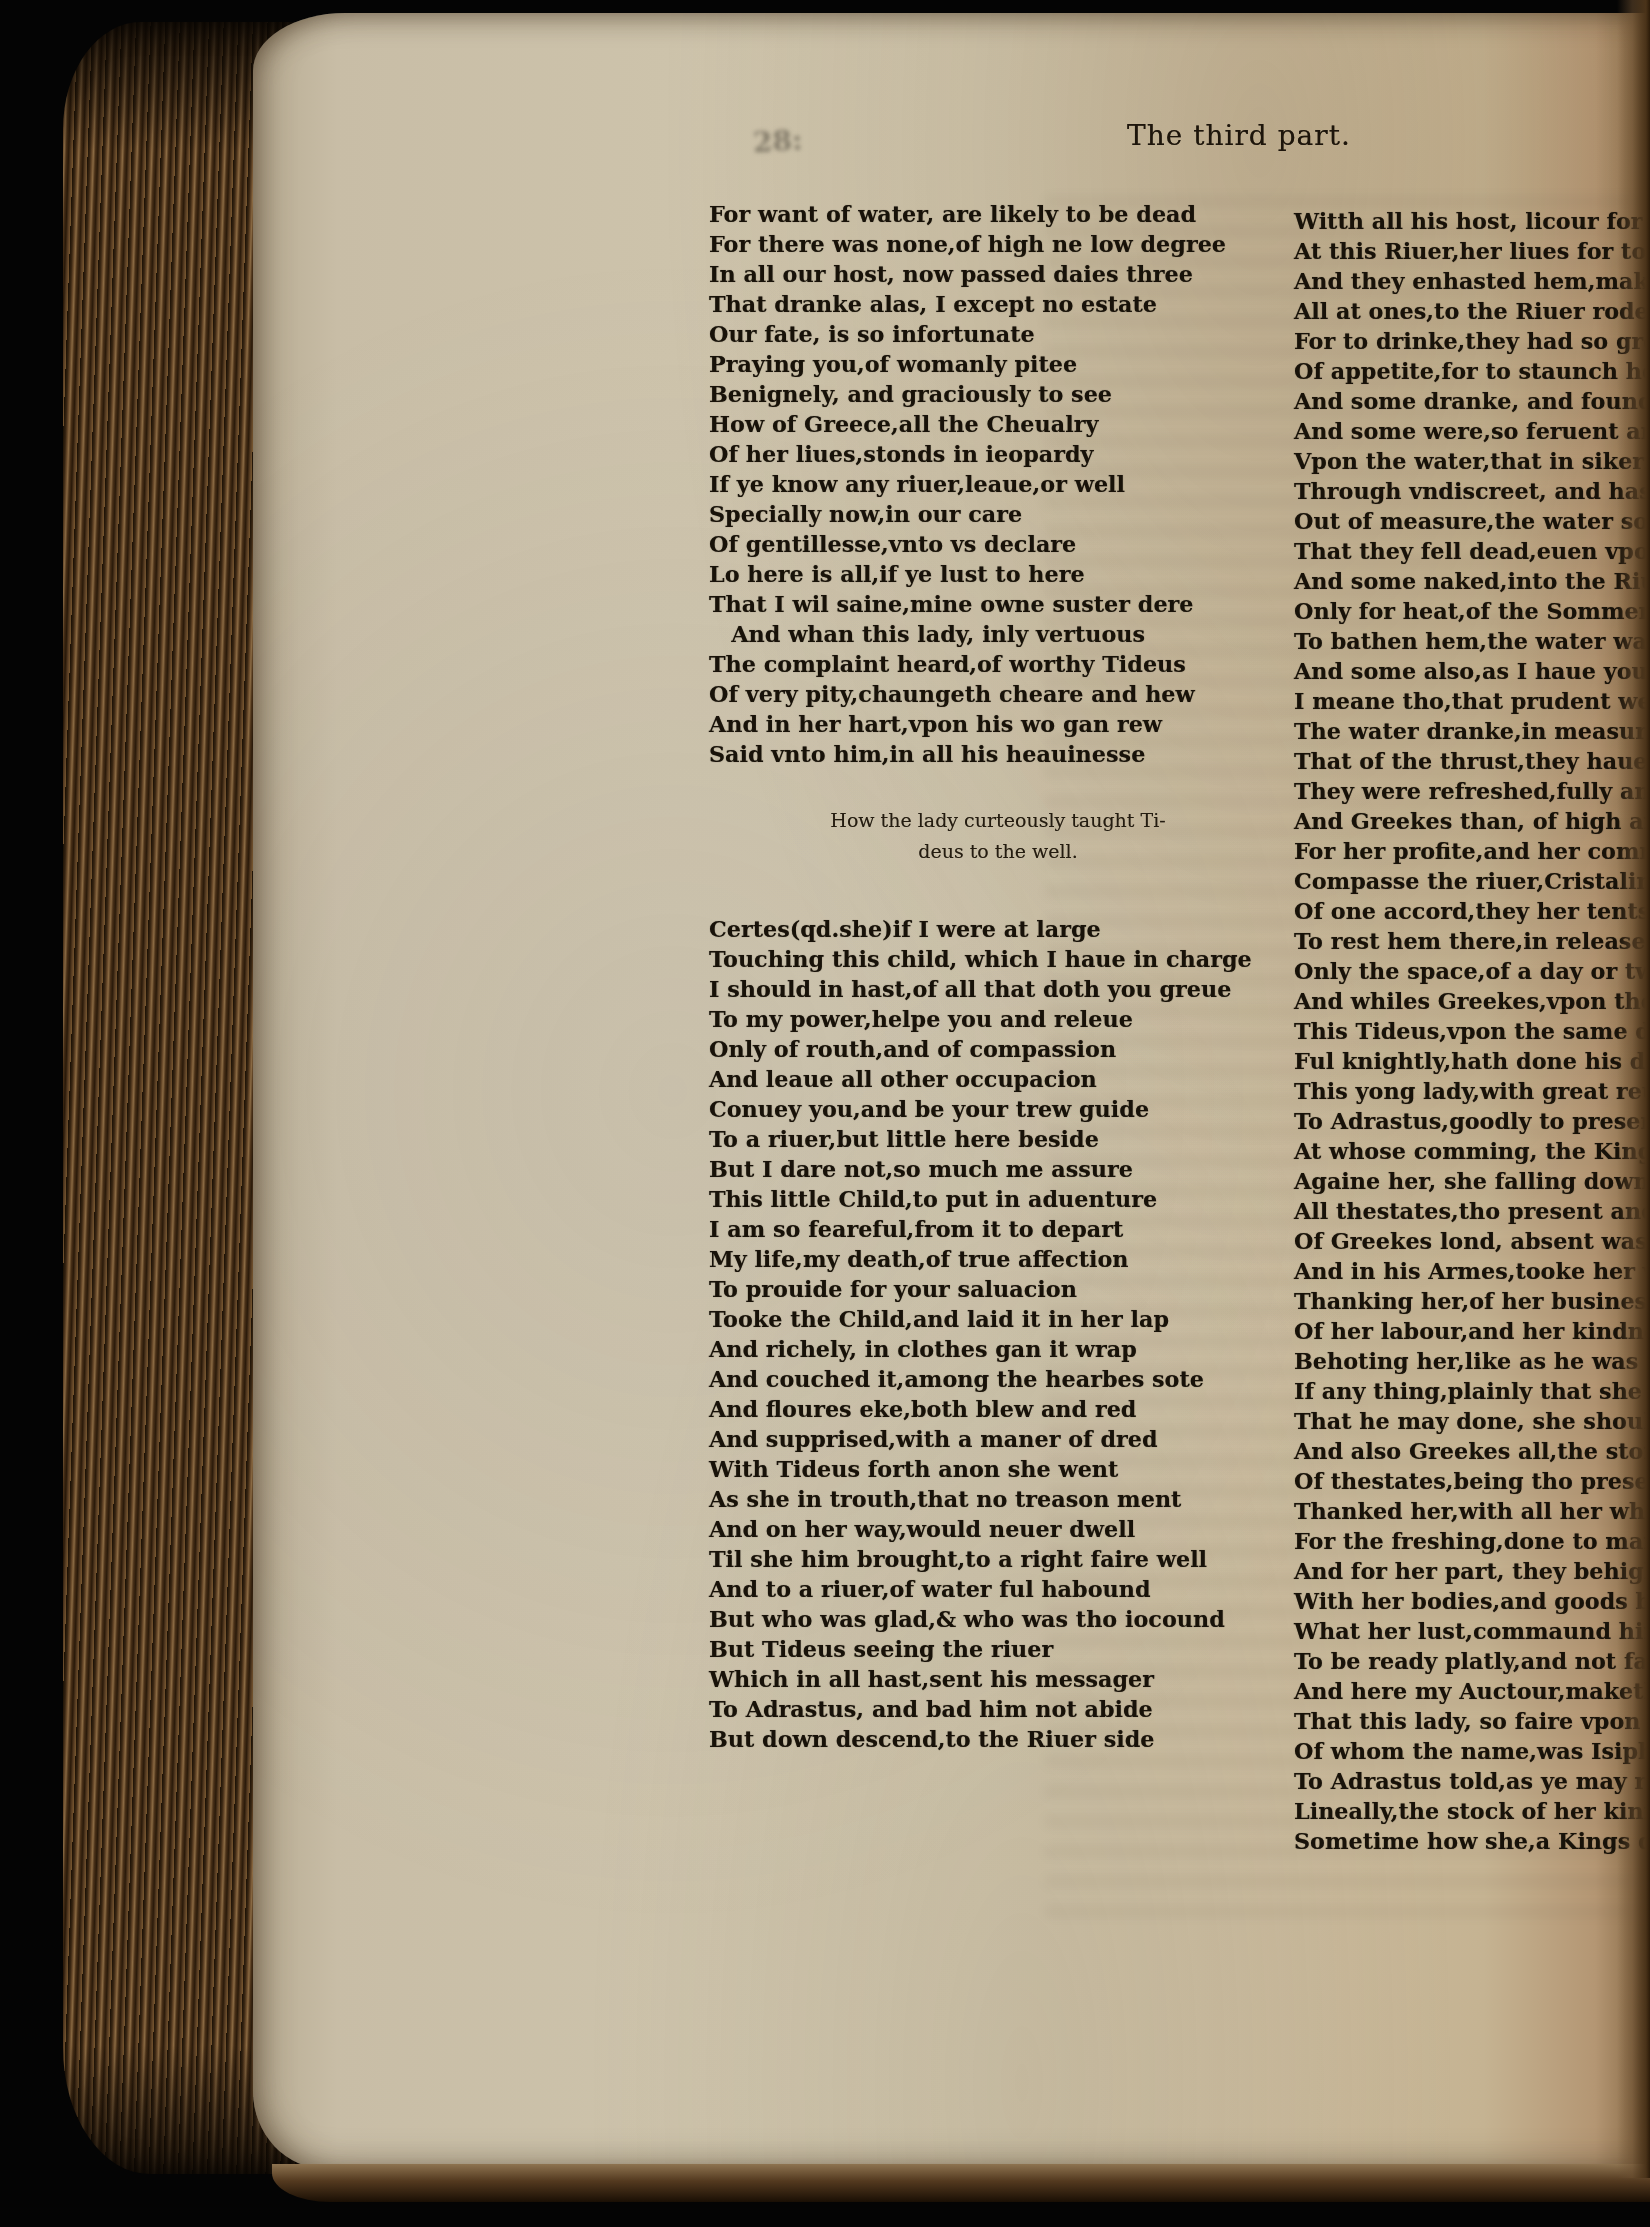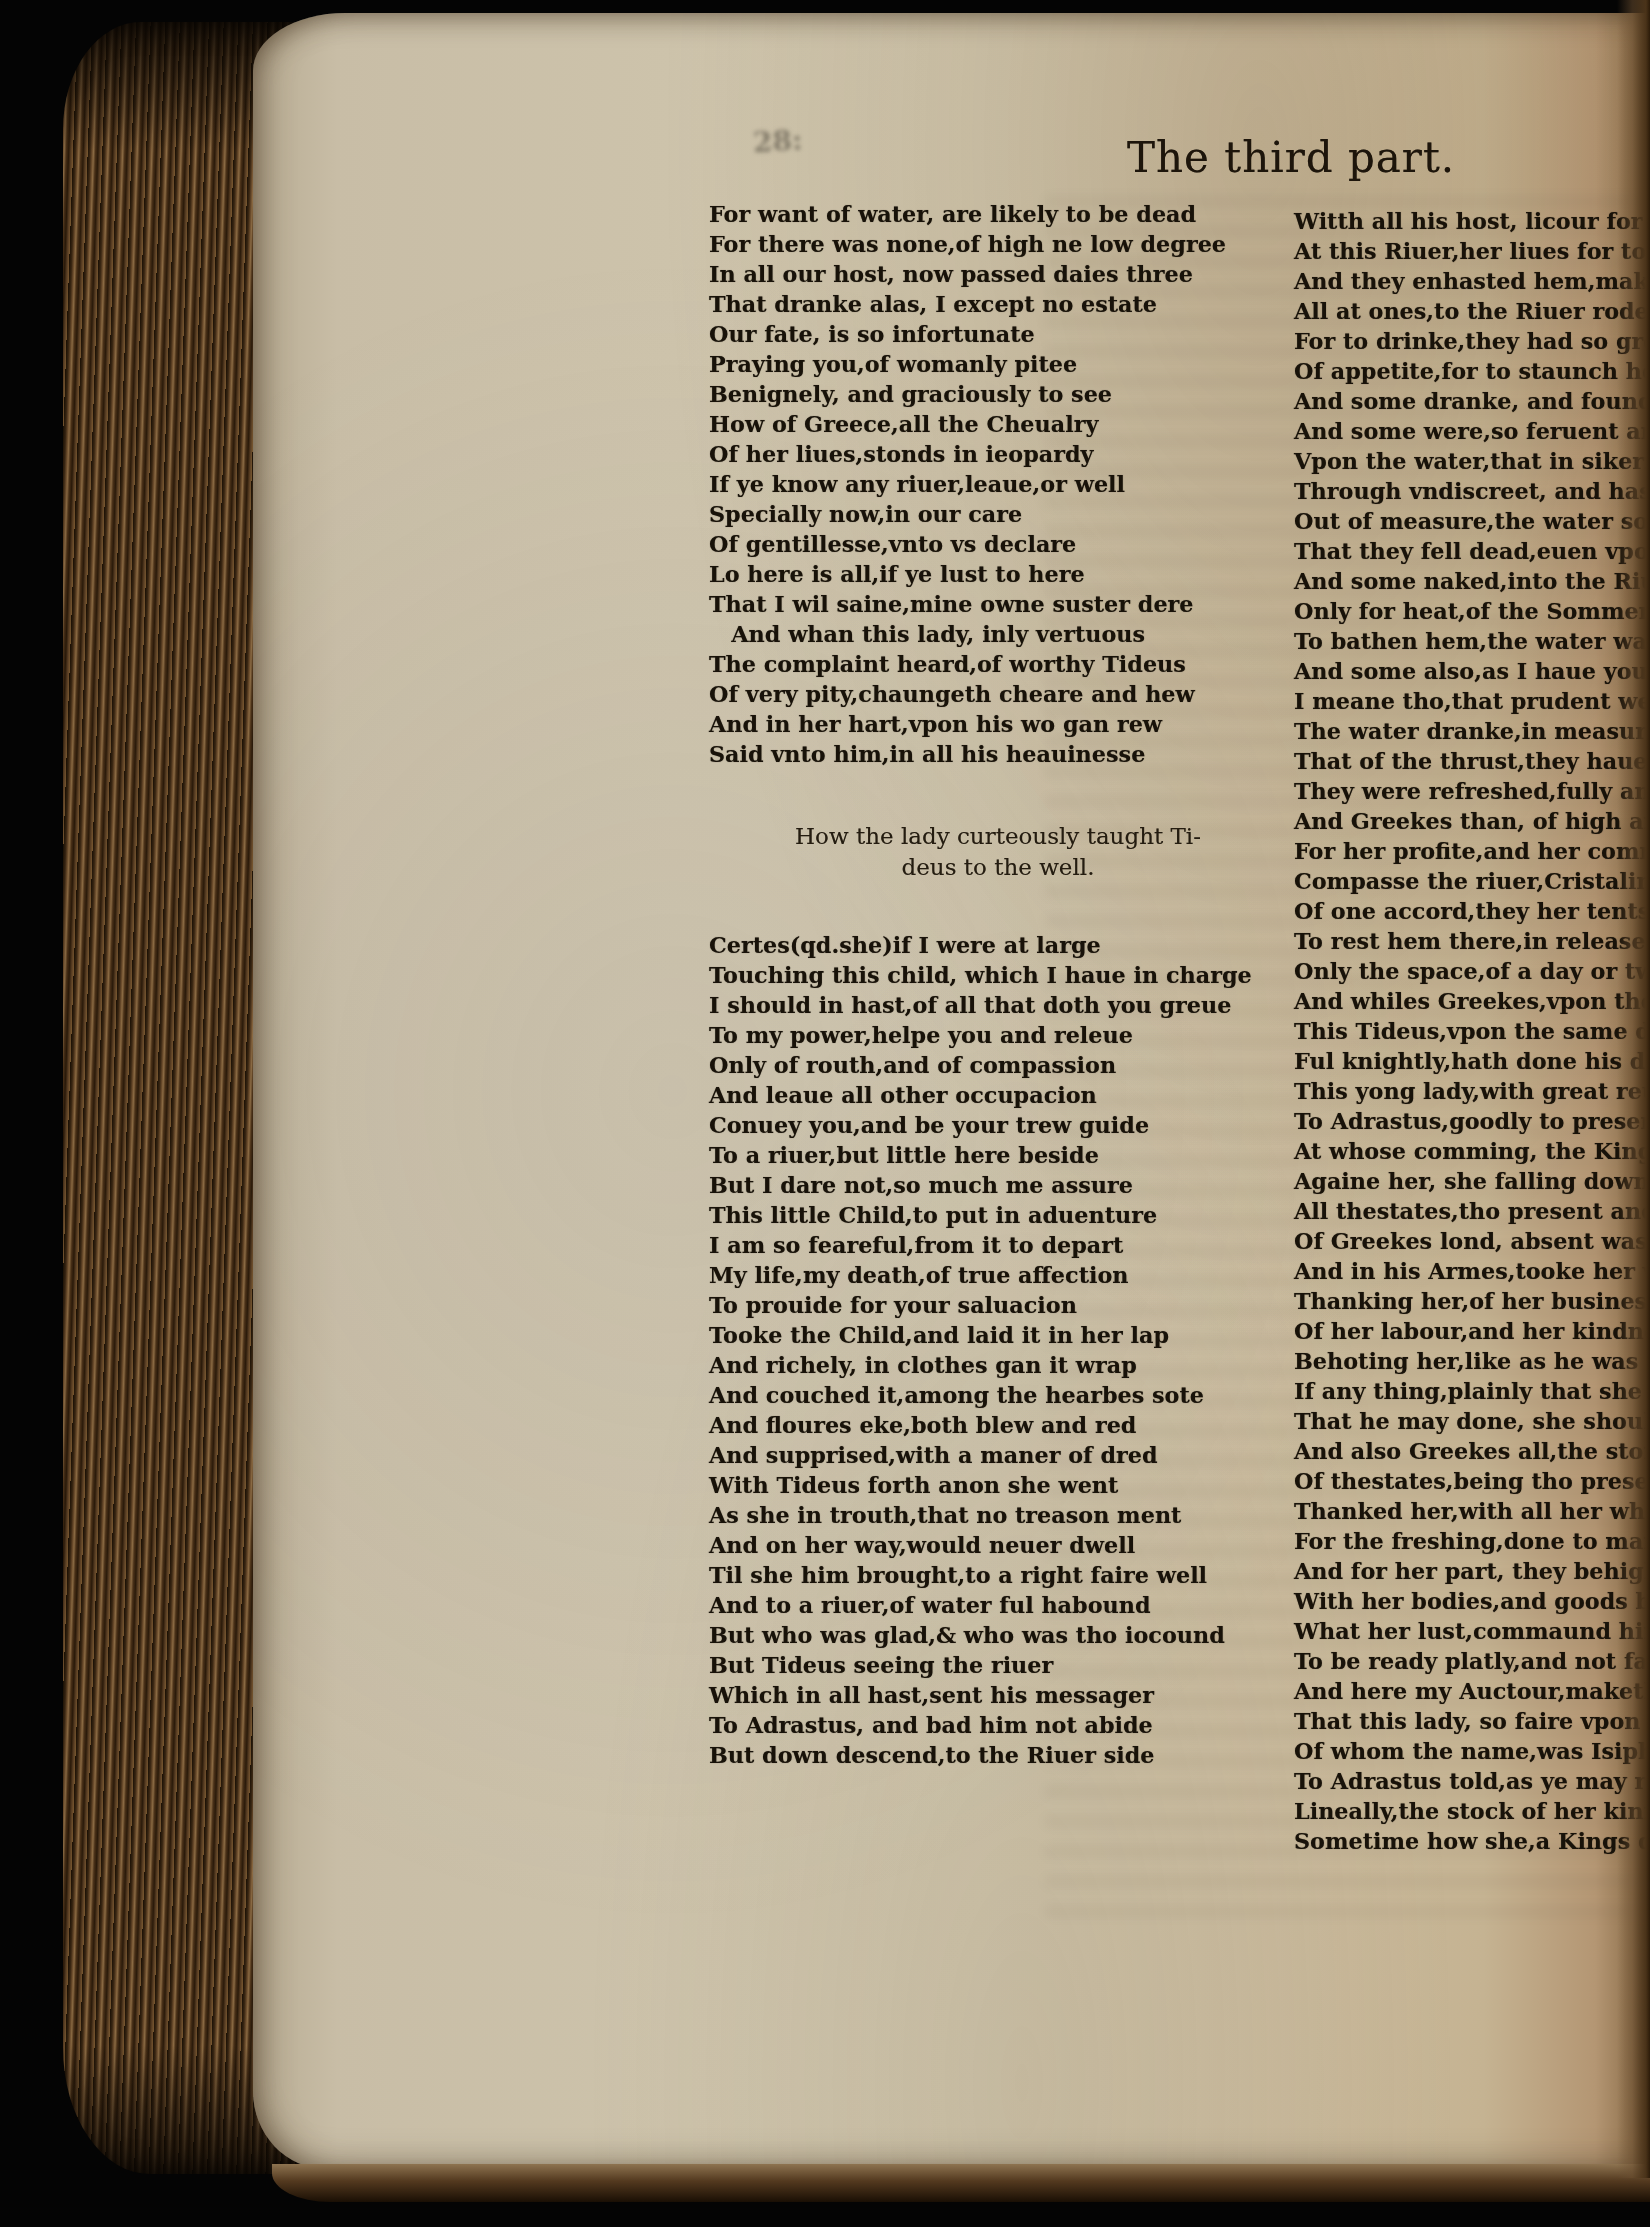--- a/index.html
+++ b/index.html
@@ -54,41 +54,41 @@
     opacity:.5;
   }
   .folio-ghost{
     position:absolute;left:500px;top:112px;
     font-size:28px;font-weight:700;
     color:rgba(70,64,52,.55);
     filter:blur(1.9px);
     transform:rotate(-3deg);
   }
   .page-header{
-    position:absolute;left:874px;top:120px;
-    font-size:42px;font-weight:500;letter-spacing:1px;
+    position:absolute;left:874px;top:106px;
+    font-size:28px;font-weight:500;letter-spacing:1px;
     color:#1d150b;
     text-shadow:0 0 0.5px rgba(25,18,9,.6);
   }
   .col{
     position:absolute;
     color:#181209;
   }
   .col-left{left:456px;top:186px;width:578px;}
   .col-right{left:1041px;top:193px;width:607px;}
   .vline{
     font-size:22.3px;line-height:30px;font-weight:700;
     letter-spacing:0px;white-space:pre-wrap;
     text-shadow:0 0 1px rgba(24,18,9,.45);
   }
   .section-heading{
-    margin:52px 0 47px 0;
+    margin:36px 0 47px 0;
     text-align:center;
     font-weight:400;
-    font-size:23px;line-height:31px;
+    font-size:19px;line-height:31px;
     color:#241c10;
     text-shadow:0 0 0.5px rgba(30,22,12,.4);
   }
   .catchword{
     margin-top:57px;
     text-align:right;
     padding-right:39px;
     font-size:22.3px;font-weight:700;
     text-shadow:0 0 1px rgba(24,18,9,.45);
     color:#181209;

